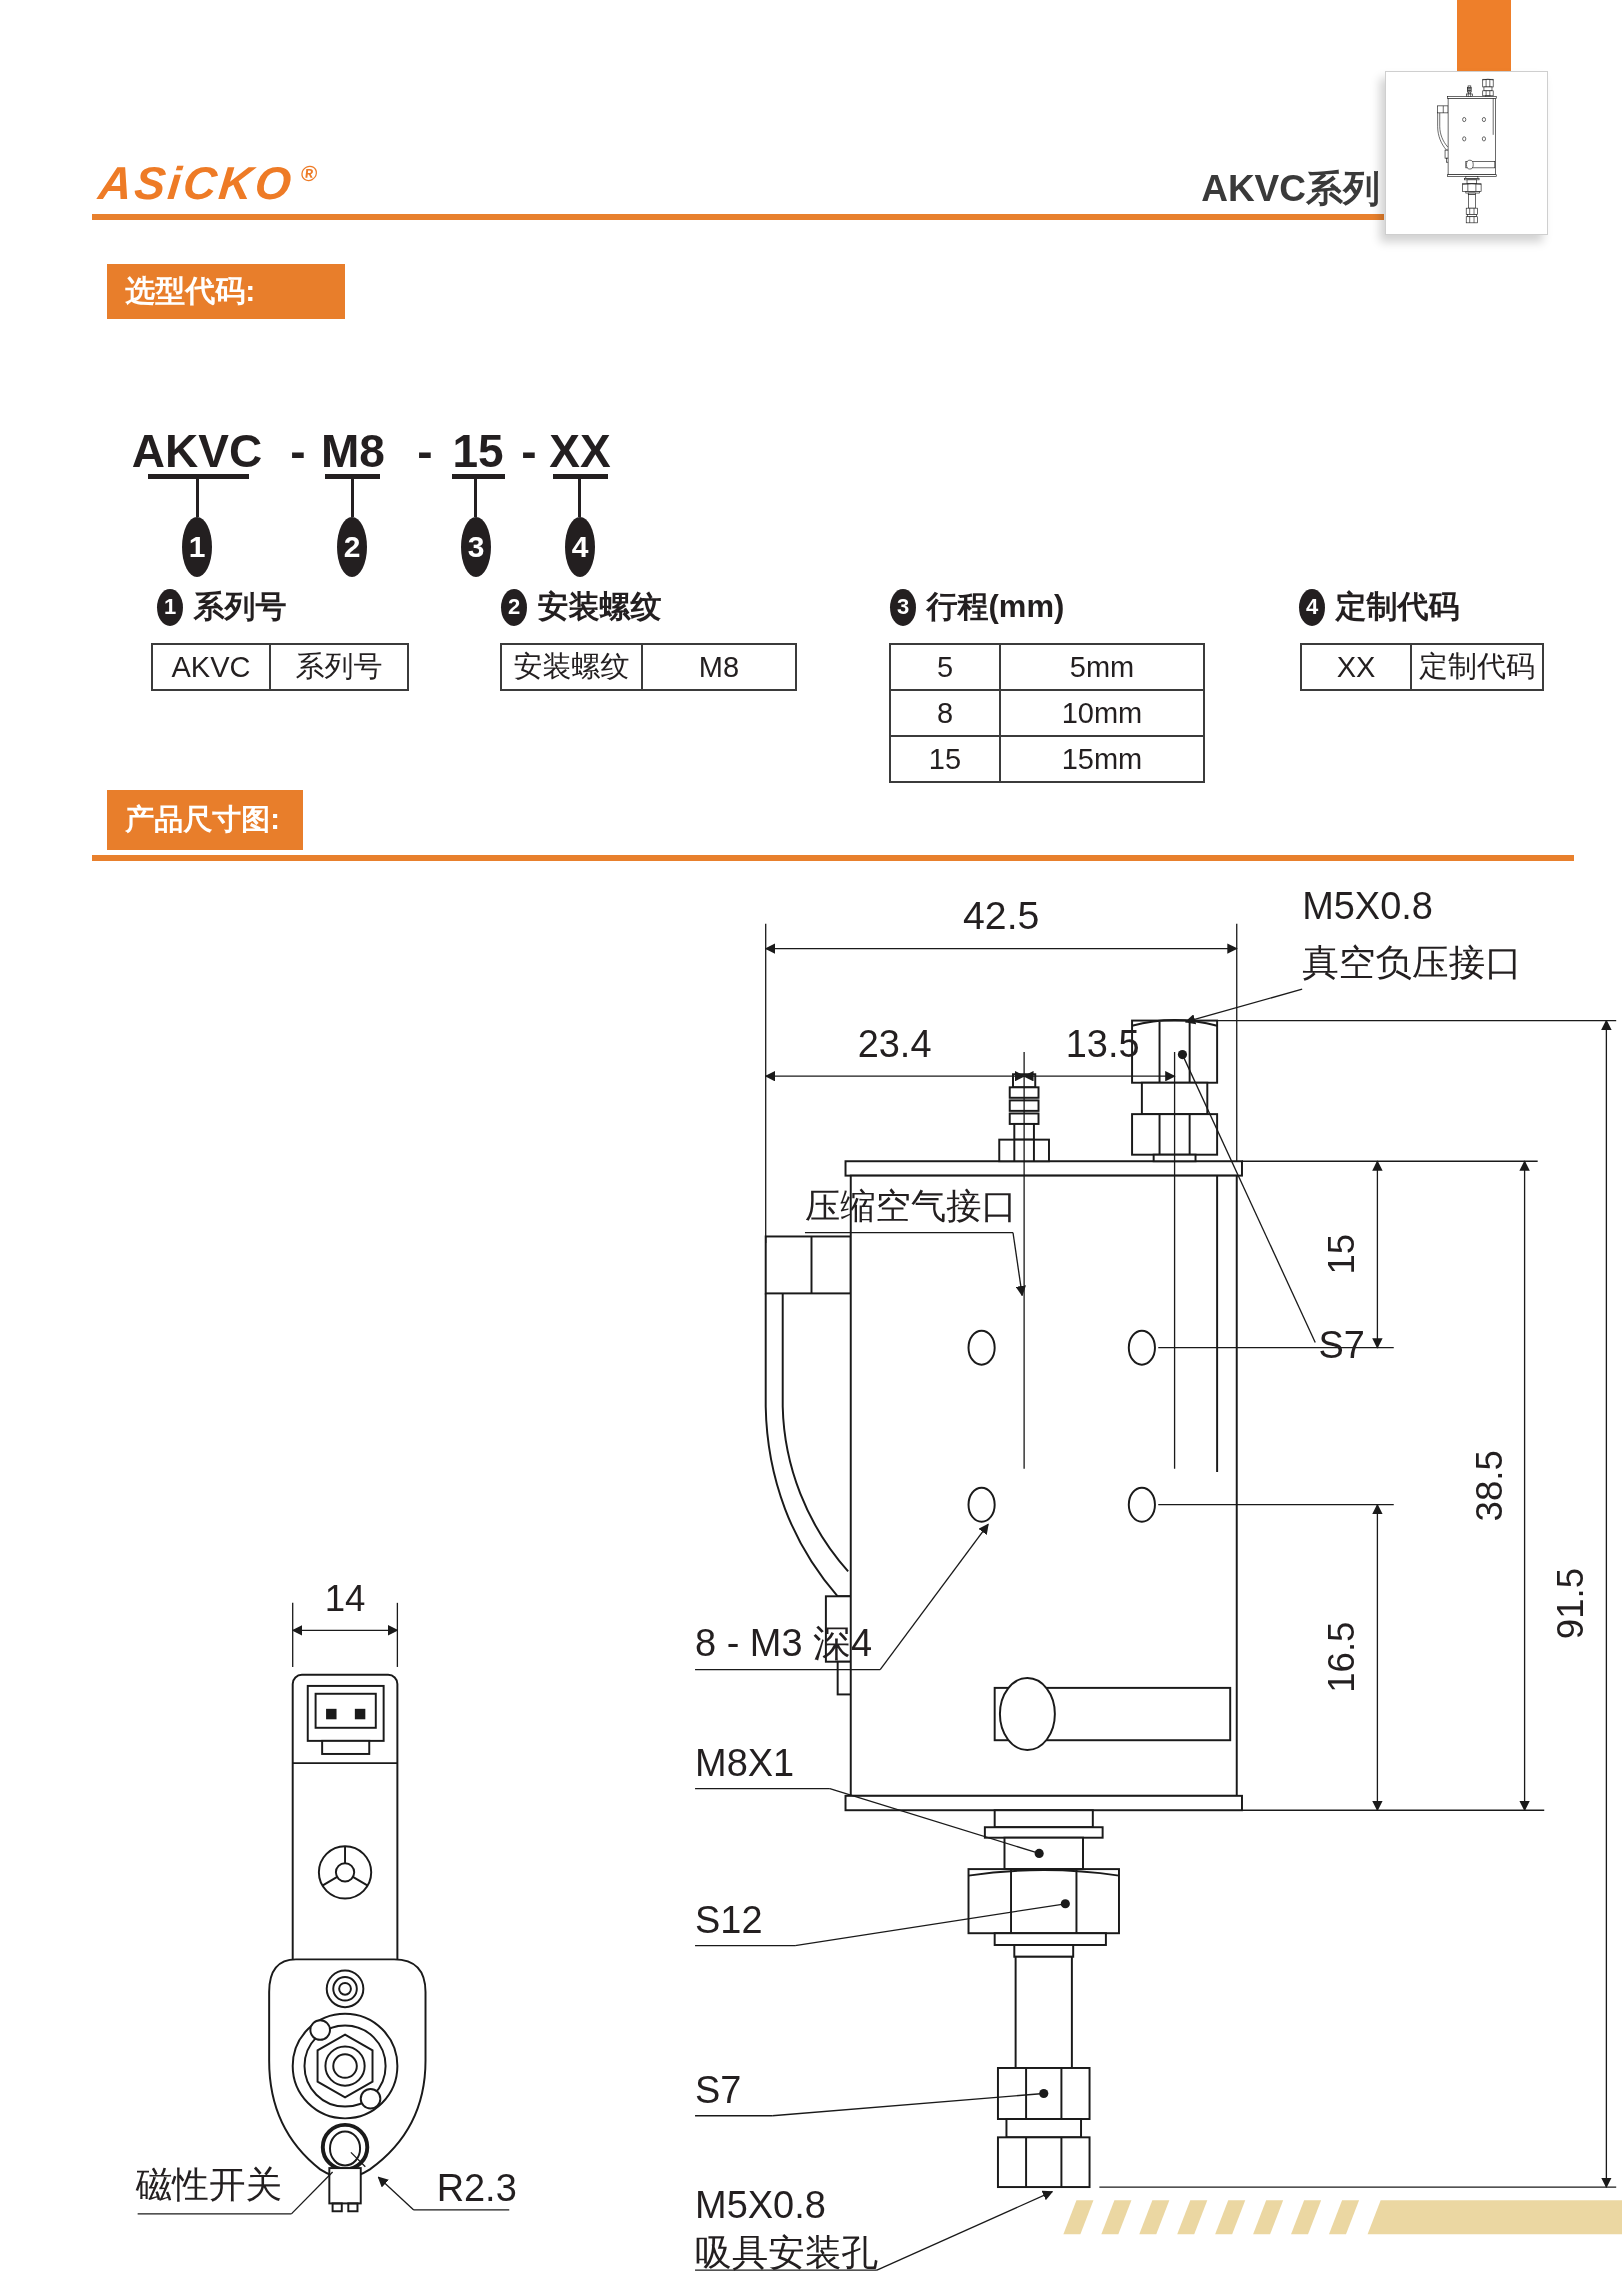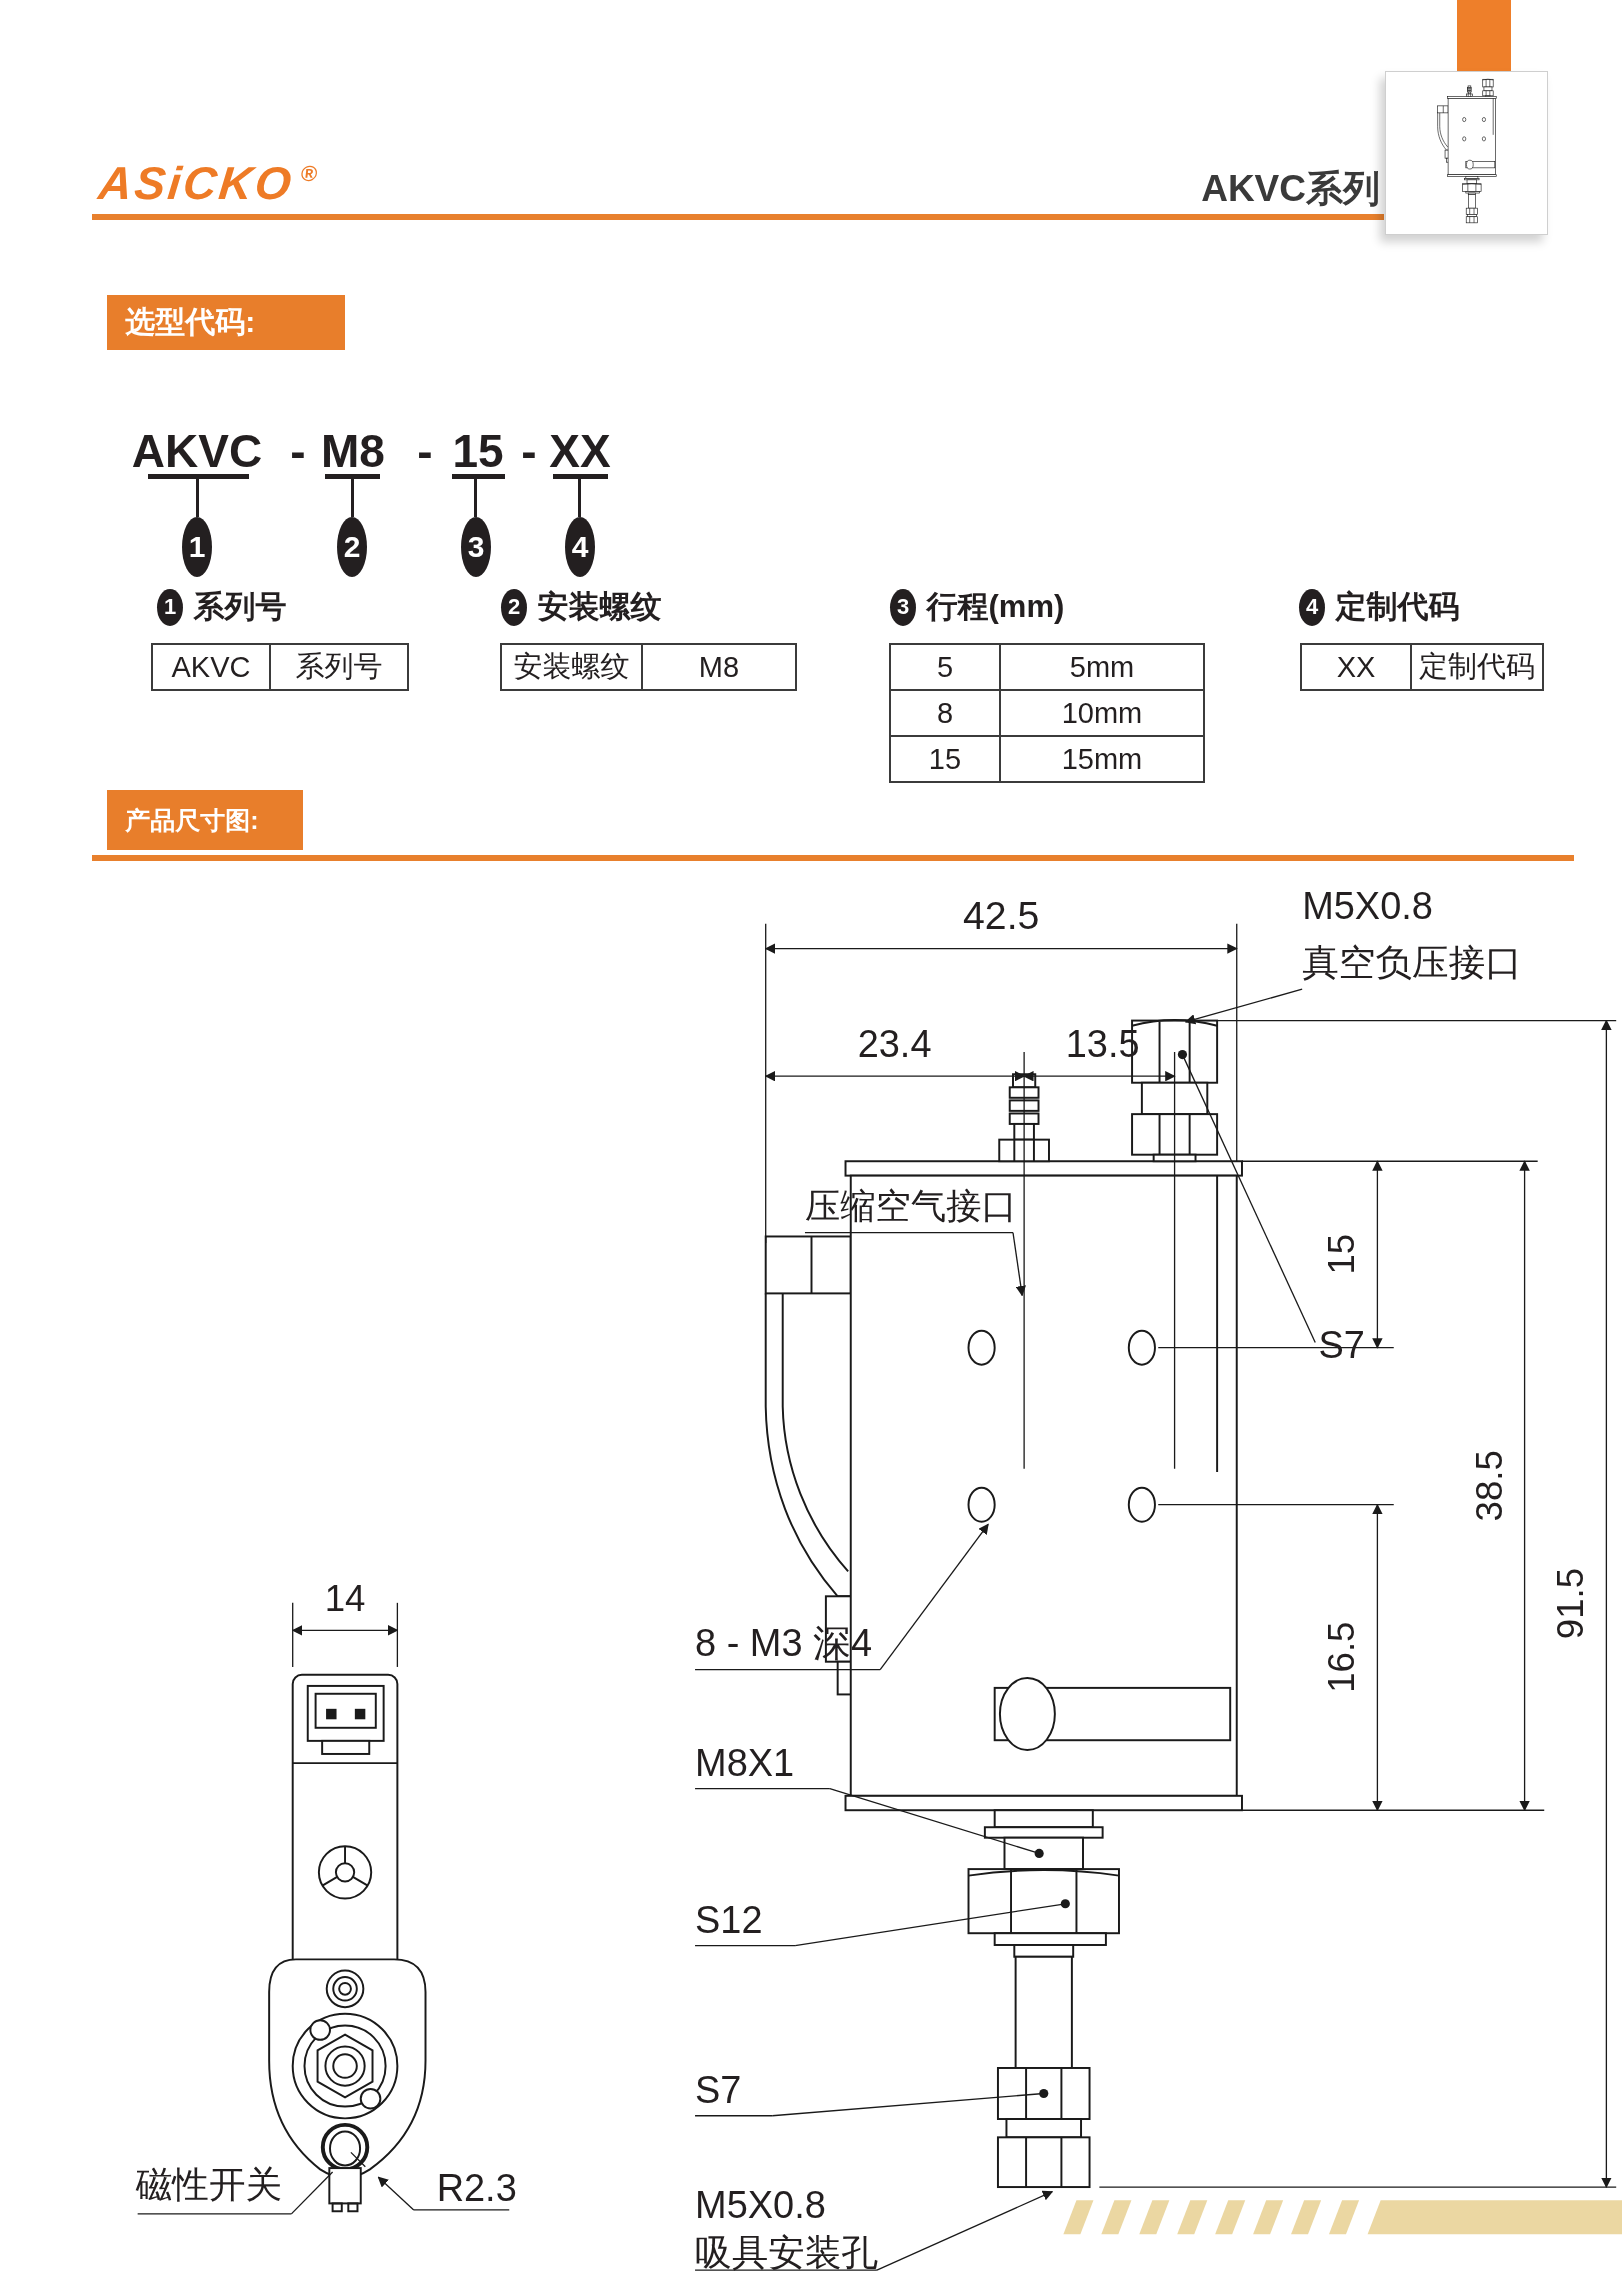--- a/index.html
+++ b/index.html
@@ -13,22 +13,22 @@
         color:#EE7B26;letter-spacing:2.6px;transform:skewX(-6deg);}
   .logo .reg{font-size:22px;font-style:normal;vertical-align:18.3px;margin-left:6.5px;}
   .hrule{left:92px;top:214px;width:1292px;height:5.9px;background:#E8802D;}
   .title-cn{left:1112px;top:95px;width:268px;text-align:right;font-size:51px;font-weight:bold;color:#E87722;}
   .series-cn{left:1112px;top:164px;width:268px;text-align:right;font-size:37px;font-weight:bold;color:#3A3A3A;}
   .corner-rect{left:1457px;top:0;width:54px;height:71px;background:#EE7F2A;}
   .prod-card{left:1385px;top:71px;width:161px;height:162px;background:#fff;
              border:1.3px solid #CFCFCF;box-shadow:-5.2px 6.5px 9.2px rgba(0,0,0,0.18);}
   
   .badge{background:#E87E2B;color:#fff;font-weight:bold;font-size:30px;display:flex;align-items:center;padding-left:18.3px;}
-  .badge1{left:107px;top:295px;width:220px;height:55px;}
-  .badge2{left:107px;top:790px;width:178px;height:60px;font-size:25px;}
+  .badge1{left:107px;top:264px;width:220px;height:55px;}
+  .badge2{left:107px;top:790px;width:178px;height:60px;font-size:29px;}
   .hrule2{left:92px;top:855px;width:1482px;height:5.9px;background:#E8802D;}
   
   .mc-part{top:424px;font-size:46px;font-weight:bold;transform:translateX(-50%);white-space:nowrap;}
   .mc-under{top:474px;height:4.6px;background:#231F20;}
   .mc-stem{top:478px;width:2.6px;height:39px;background:#231F20;}
   .mc-oval{top:517px;width:30px;height:60px;background:#231F20;border-radius:50%;
            color:#fff;font-size:30px;font-weight:bold;display:flex;align-items:center;justify-content:center;}
   
   .thead{top:586px;display:flex;align-items:center;font-size:31px;font-weight:bold;white-space:nowrap;}
   .thead .num{width:26px;height:37px;background:#231F20;border-radius:50%;color:#fff;

